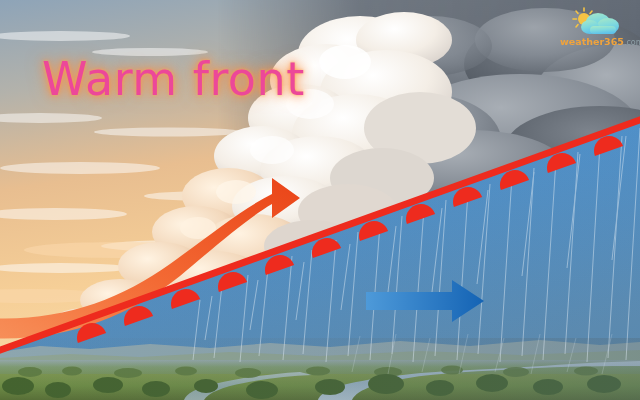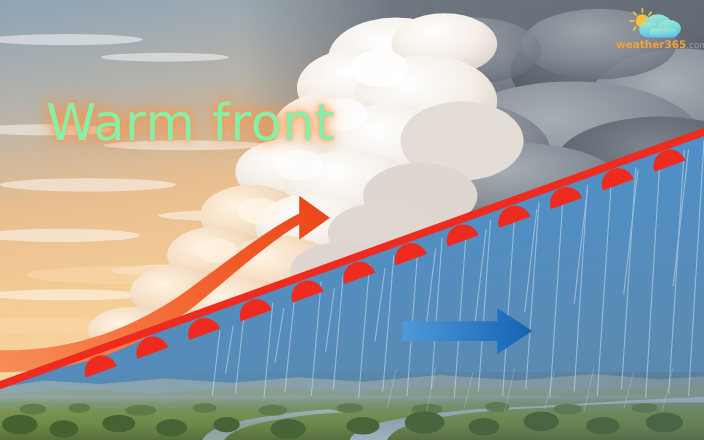--- a/index.html
+++ b/index.html
@@ -22,28 +22,27 @@
     width: 640px;
     height: 400px;
   }
   #title {
     position: absolute;
     left: 42px;
     top: 52px;
     font-size: 46px;
     font-family: "DejaVu Sans", sans-serif;
     font-weight: 400;
-    color: #86efac;
+    color: #ec4899;
     letter-spacing: 0.5px;
     text-shadow:
       0 0 10px rgba(255,140,60,0.95),
       0 0 18px rgba(255,150,70,0.75),
       0 0 3px rgba(255,170,90,0.9);
     white-space: nowrap;
-    margin-top: 32px;
   }
   #logo {
     position: absolute;
     right: 8px;
     top: 6px;
     width: 72px;
     height: 46px;
   }
   #logo .logotext {
     position: absolute;

